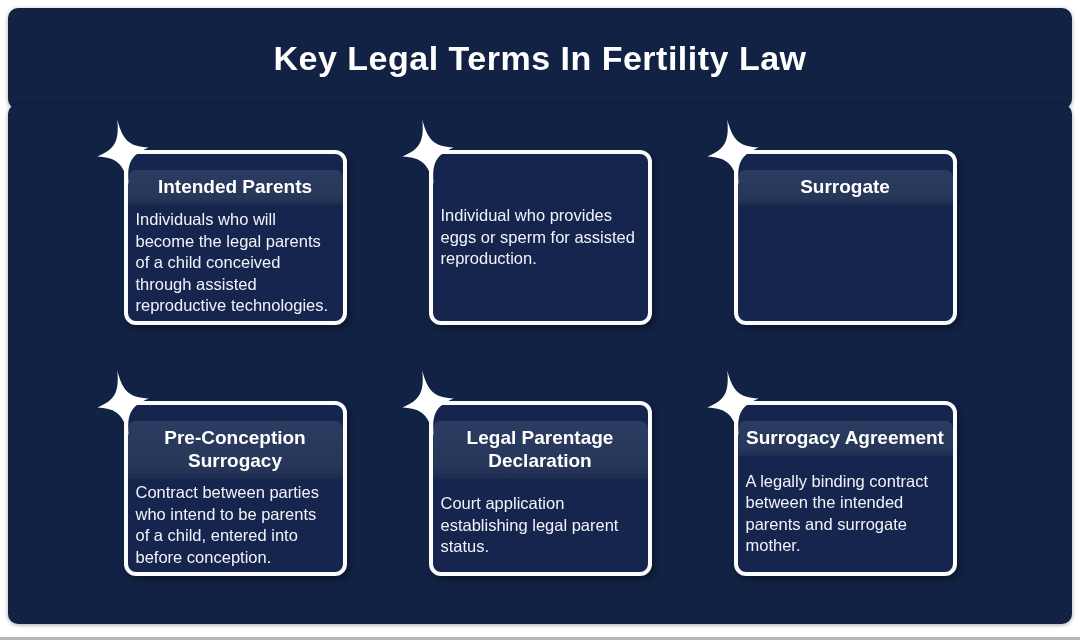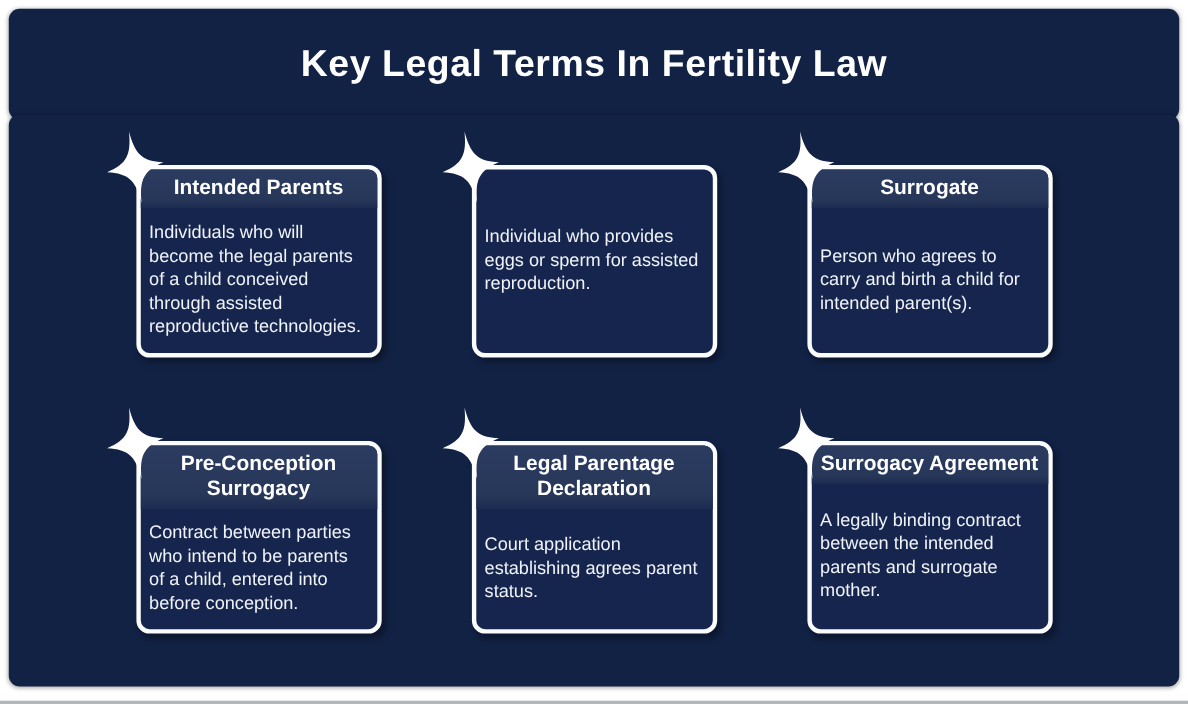--- a/index.html
+++ b/index.html
@@ -68,20 +68,21 @@
   }
   .card-header {
     background: linear-gradient(to bottom, #2c3c61 0%, #273759 78%, #1c2b50 100%);
     border-radius: 8px 8px 0 0;
     color: #ffffff;
     font-size: 19px;
     font-weight: bold;
     text-align: center;
     line-height: 1.2;
     padding: 6px 4px;
+    margin-top: 16px;
   }
   .card-body {
     flex: 1;
     display: flex;
     align-items: center;
     justify-content: center;
     text-align: left;
     color: #f0f3f9;
     font-size: 16.5px;
     line-height: 1.3;
@@ -130,41 +131,40 @@
         <div class="card-body">Individual who provides eggs or sperm for assisted reproduction.</div>
       </div>
 
       <div class="card">
         <span class="sparkle">
           <svg viewBox="-28 -34 56 68">
               <path fill="#ffffff" d="M 0 -33 C 1.8 -12 6.5 -4.5 26 0 C 6.5 4.5 1.8 12 0 33 C -1.8 12 -6.5 4.5 -26 0 C -6.5 -4.5 -1.8 -12 0 -33 Z"></path>
             </svg>
         </span>
         <div class="card-header">Surrogate</div>
-        <div class="card-body">Person who agrees to carry and birth a child for intended parent(s).</div>
       </div>
 
       <div class="card">
         <span class="sparkle">
           <svg viewBox="-28 -34 56 68">
               <path fill="#ffffff" d="M 0 -33 C 1.8 -12 6.5 -4.5 26 0 C 6.5 4.5 1.8 12 0 33 C -1.8 12 -6.5 4.5 -26 0 C -6.5 -4.5 -1.8 -12 0 -33 Z"></path>
             </svg>
         </span>
         <div class="card-header">Pre-Conception Surrogacy</div>
         <div class="card-body">Contract between parties who intend to be parents of a child, entered into before conception.</div>
       </div>
 
       <div class="card">
         <span class="sparkle">
           <svg viewBox="-28 -34 56 68">
               <path fill="#ffffff" d="M 0 -33 C 1.8 -12 6.5 -4.5 26 0 C 6.5 4.5 1.8 12 0 33 C -1.8 12 -6.5 4.5 -26 0 C -6.5 -4.5 -1.8 -12 0 -33 Z"></path>
             </svg>
         </span>
         <div class="card-header">Legal Parentage Declaration</div>
-        <div class="card-body">Court application establishing agrees parent status.</div>
+        <div class="card-body">Court application establishing legal parent status.</div>
       </div>
 
       <div class="card">
         <span class="sparkle">
           <svg viewBox="-28 -34 56 68">
               <path fill="#ffffff" d="M 0 -33 C 1.8 -12 6.5 -4.5 26 0 C 6.5 4.5 1.8 12 0 33 C -1.8 12 -6.5 4.5 -26 0 C -6.5 -4.5 -1.8 -12 0 -33 Z"></path>
             </svg>
         </span>
         <div class="card-header">Surrogacy Agreement</div>
         <div class="card-body">A legally binding contract between the intended parents and surrogate mother.</div>

